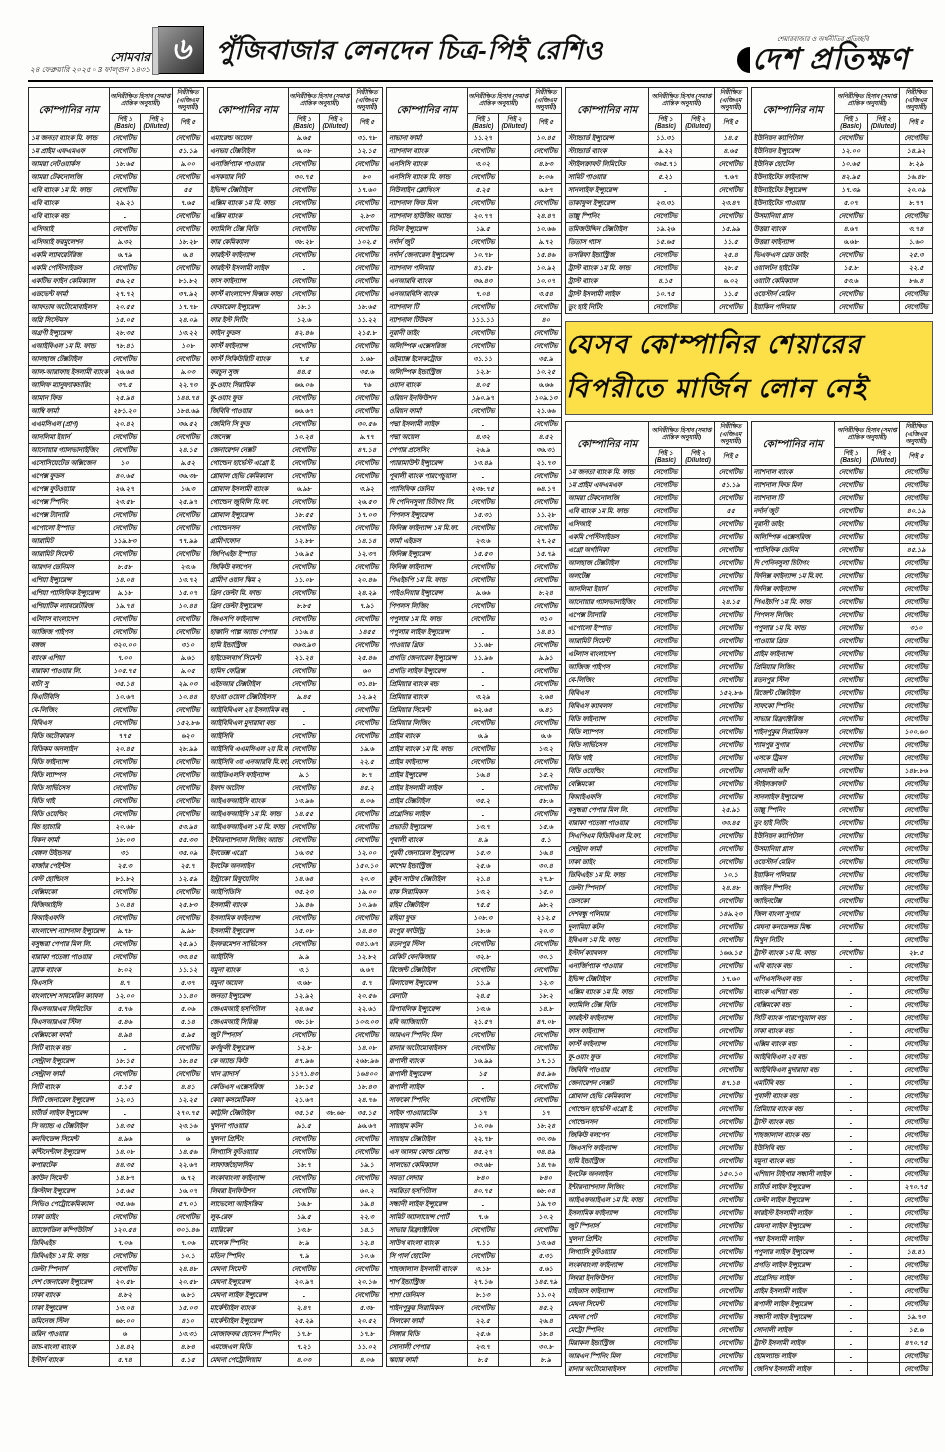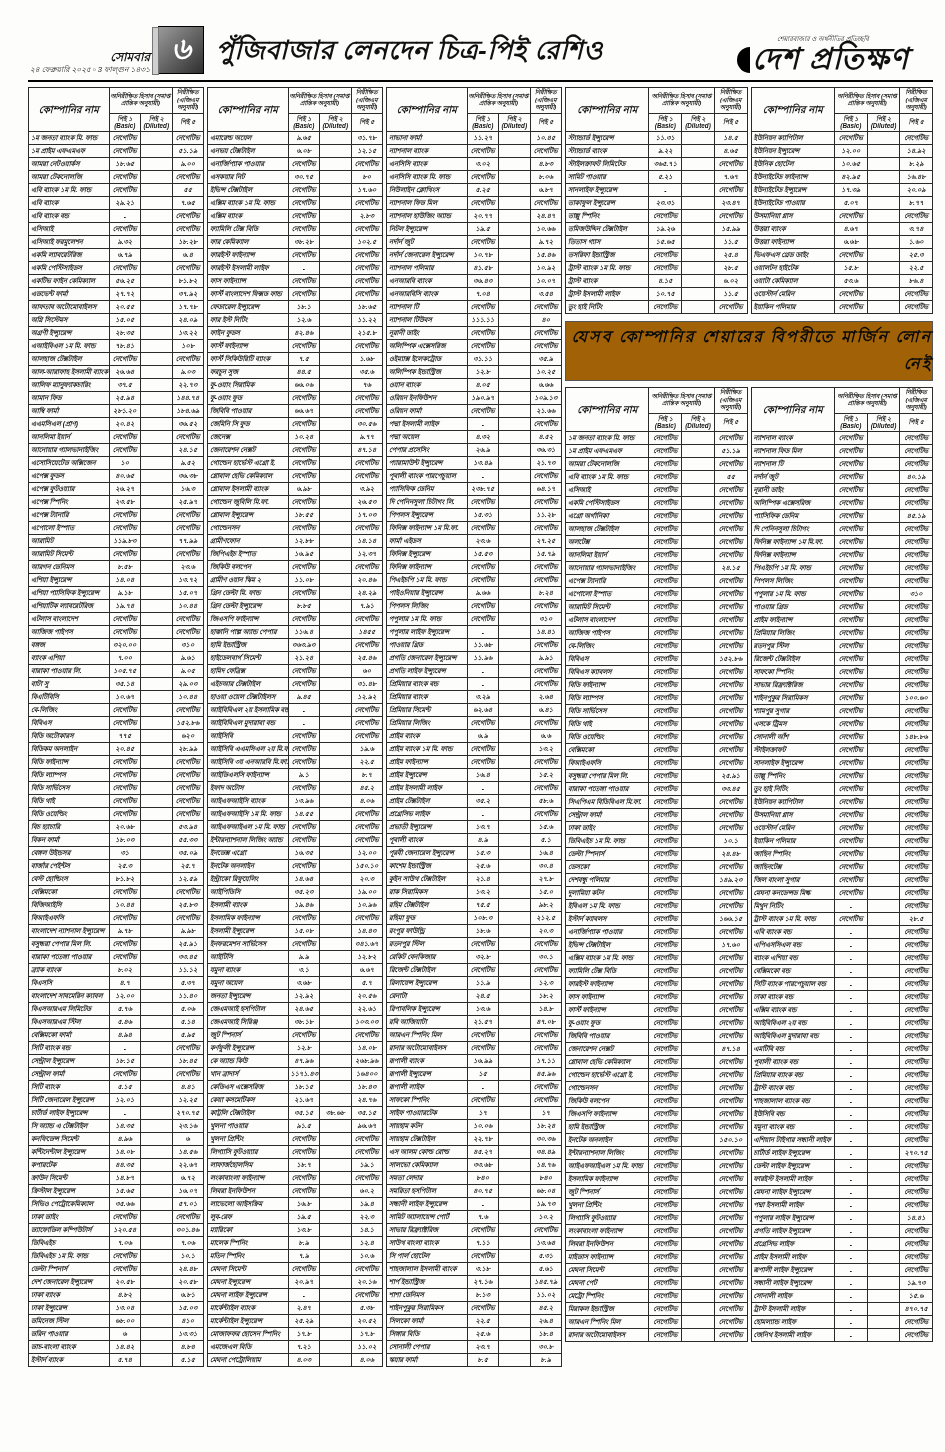--- a/index.html
+++ b/index.html
@@ -32,22 +32,22 @@
   table{width:100%;border-collapse:collapse;table-layout:fixed;}
   th,td{border:1px solid #2a2a2a;overflow:hidden;white-space:nowrap;}
   thead th{font-size:6px;font-weight:bold;padding:1px;line-height:1.25;white-space:normal;text-align:center;}
   th.cname{font-size:10px;line-height:1.15;}
   th.sub{font-size:6.3px;}
   tbody td{font-size:6.6px;font-weight:bold;height:12.15px;padding:0 2px;text-align:center;}
   tbody td.nm{text-align:left;}
   .right-col{width:368px;flex:none;display:flex;flex-direction:column;}
   .short-tables{display:flex;gap:3px;height:227px;overflow:hidden;}
   .short-tables .tgroup{height:227px;}
-  .banner{margin:7px 0 6px 0;background:#a16207;border:1px solid #555;text-align:right;
-        font-size:16px;font-weight:bold;letter-spacing:2px;padding:2px 0;color:#0a0a0a;}
+  .banner{margin:7px 0 6px 0;background:#fde047;border:1px solid #555;text-align:left;
+        font-size:26px;font-weight:bold;letter-spacing:2px;padding:2px 0;color:#0a0a0a;}
   .sec2-tables{display:flex;gap:3px;flex:1;overflow:hidden;}
 </style>
 </head>
 <body>
 
 <div class="page">
 
   <header>
     <div class="date-block">
       <div class="weekday">সোমবার</div>

